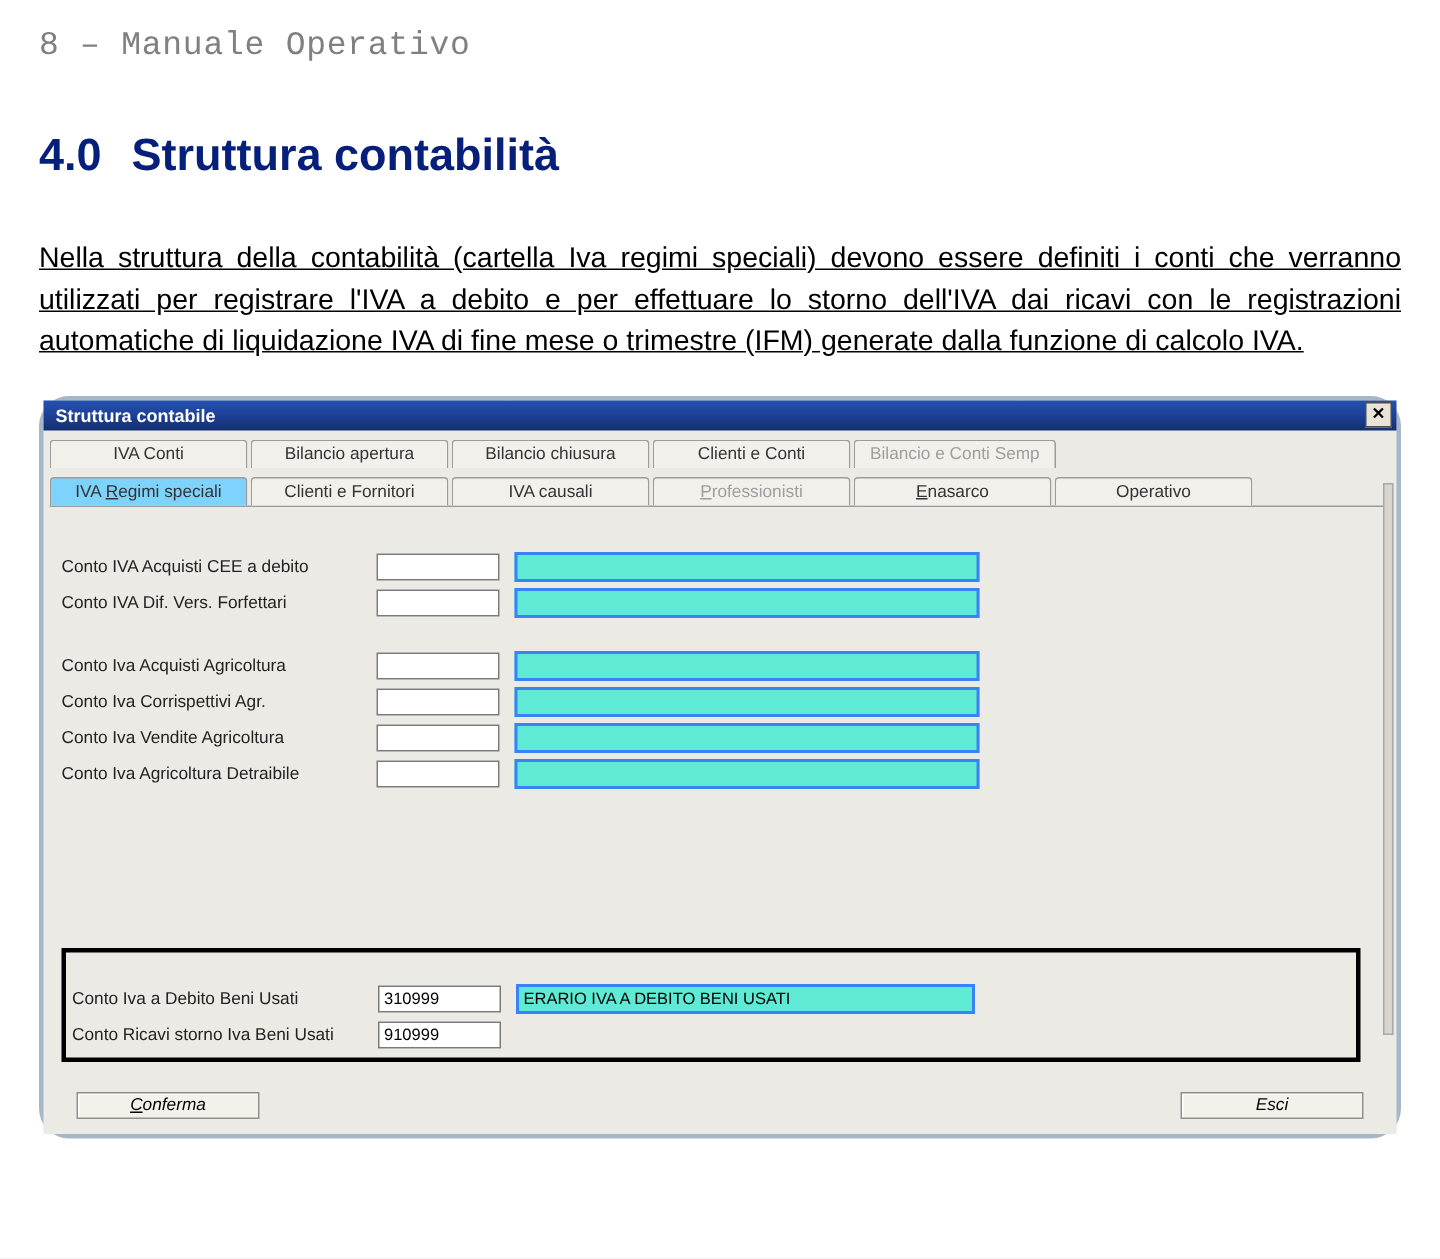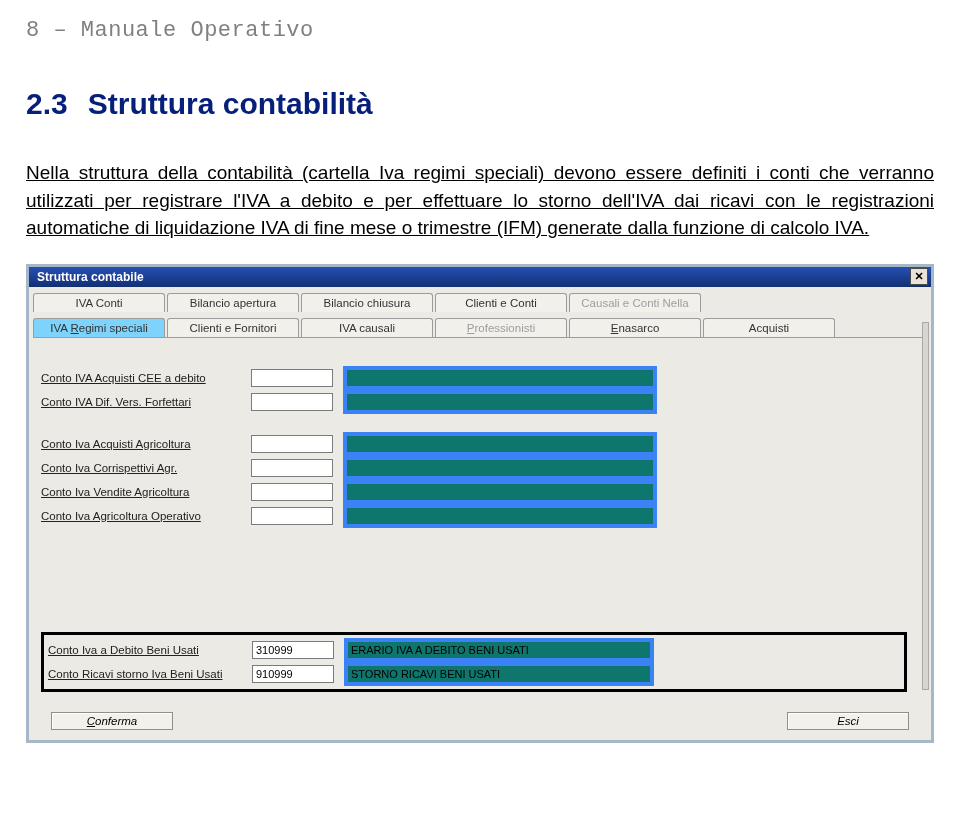--- a/index.html
+++ b/index.html
@@ -35,20 +35,21 @@
     line-height: 1.45;
     margin-bottom: 22px;
     text-align: justify;
     text-decoration: underline;
   }
 
   
   .dlg-wrap {
     background: #a6b7c8;
     padding: 3px;
+    border-radius: 20px;
   }
   .dlg {
     position: relative;
     background: #eceae4;
     font-family: Tahoma, Arial, sans-serif;
     font-size: 12px;
     color: #000;
   }
   .titlebar {
     display: flex;
@@ -114,49 +115,48 @@
     display: flex;
     align-items: center;
     height: 24px;
   }
   .field .lbl {
     width: 210px;
     font-size: 11.5px;
     color: #222;
     white-space: nowrap;
     overflow: hidden;
-    text-decoration: underline;
   }
   .field input.code {
     width: 74px;
     height: 16px;
     border: 1px solid #7a7a7a;
     background: #fff;
     font-size: 11px;
     padding: 0 3px;
     margin-right: 10px;
   }
   .field input.desc {
     width: 300px;
     height: 16px;
-    border: 4px solid #3b82f6;
-    background: #0f766e;
+    border: 2px solid #3b82f6;
+    background: #5eead4;
     font-size: 11px;
     padding: 0 3px;
   }
   .field.spacer {
     height: 18px;
   }
   .group-spacer {
     height: 96px;
   }
 
   .highlight-box {
     border: 3px solid #000;
-    padding: 3px 4px 3px 4px;
+    padding: 19px 4px 3px 4px;
     margin-top: 8px;
     margin-right: 12px;
   }
   .highlight-box .field .lbl {
     width: 204px;
   }
   .highlight-box .field input.desc {
     width: 296px;
   }
 
@@ -189,49 +189,49 @@
     text-decoration: underline;
   }
 </style>
 </head>
 <body>
 
 <div class="page">
   <div class="header">8  –  Manuale Operativo</div>
 
   <h2 class="heading2">
-    <span class="num">2.3</span><span>Struttura contabilità</span>
+    <span class="num">4.0</span><span>Struttura contabilità</span>
   </h2>
 
   <div class="body-text">Nella struttura della contabilità (cartella Iva regimi speciali) devono essere definiti i conti che verranno utilizzati per registrare l'IVA a debito e per effettuare lo storno dell'IVA dai ricavi con le registrazioni automatiche di liquidazione IVA di fine mese o trimestre (IFM) generate dalla funzione di calcolo IVA.</div>
 
   <div class="dlg-wrap">
     <div class="dlg">
       <div class="titlebar">
         <span>Struttura contabile</span>
         <span class="close-btn">
           <span>✕</span>
         </span>
       </div>
 
       <div class="tabrow">
         <div class="tab">IVA Conti</div>
         <div class="tab">Bilancio apertura</div>
         <div class="tab">Bilancio chiusura</div>
         <div class="tab">Clienti e Conti</div>
-        <div class="tab disabled">Causali e Conti Nella</div>
+        <div class="tab disabled">Bilancio e Conti Semp</div>
       </div>
 
       <div class="tabrow">
         <div class="tab active"><span>IVA <span class="accel">R</span>egimi speciali</span></div>
         <div class="tab">Clienti e Fornitori</div>
         <div class="tab">IVA causali</div>
         <div class="tab disabled"><span><span class="accel">P</span>rofessionisti</span></div>
         <div class="tab"><span><span class="accel">E</span>nasarco</span></div>
-        <div class="tab">Acquisti</div>
+        <div class="tab">Operativo</div>
       </div>
       <div class="tabunderline"></div>
 
       <div class="right-thinbar"></div>
 
       <div class="form-area">
 
         <div class="field spacer"></div>
 
         <div class="field">
@@ -256,37 +256,36 @@
           <span class="lbl">Conto Iva Corrispettivi Agr.</span>
           <input class="code" style="">
           <input class="desc" style="">
         </div>
         <div class="field">
           <span class="lbl">Conto Iva Vendite Agricoltura</span>
           <input class="code" style="">
           <input class="desc" style="">
         </div>
         <div class="field">
-          <span class="lbl">Conto Iva Agricoltura Operativo</span>
+          <span class="lbl">Conto Iva Agricoltura Detraibile</span>
           <input class="code" style="">
           <input class="desc" style="">
         </div>
 
         <div class="group-spacer"></div>
 
         <div class="highlight-box">
           <div class="field">
             <span class="lbl">Conto Iva a Debito Beni Usati</span>
             <input class="code" value="310999" style="">
             <input class="desc" value="ERARIO IVA A DEBITO BENI USATI" style="">
           </div>
           <div class="field">
             <span class="lbl">Conto Ricavi storno Iva Beni Usati</span>
             <input class="code" value="910999" style="">
-            <input class="desc" value="STORNO RICAVI BENI USATI" style="">
           </div>
         </div>
       </div>
 
       <div class="btnrow">
         <div class="btn"><span class="accel">C</span>onferma</div>
         <div class="btn">Esci</div>
       </div>
     </div>
   </div>

